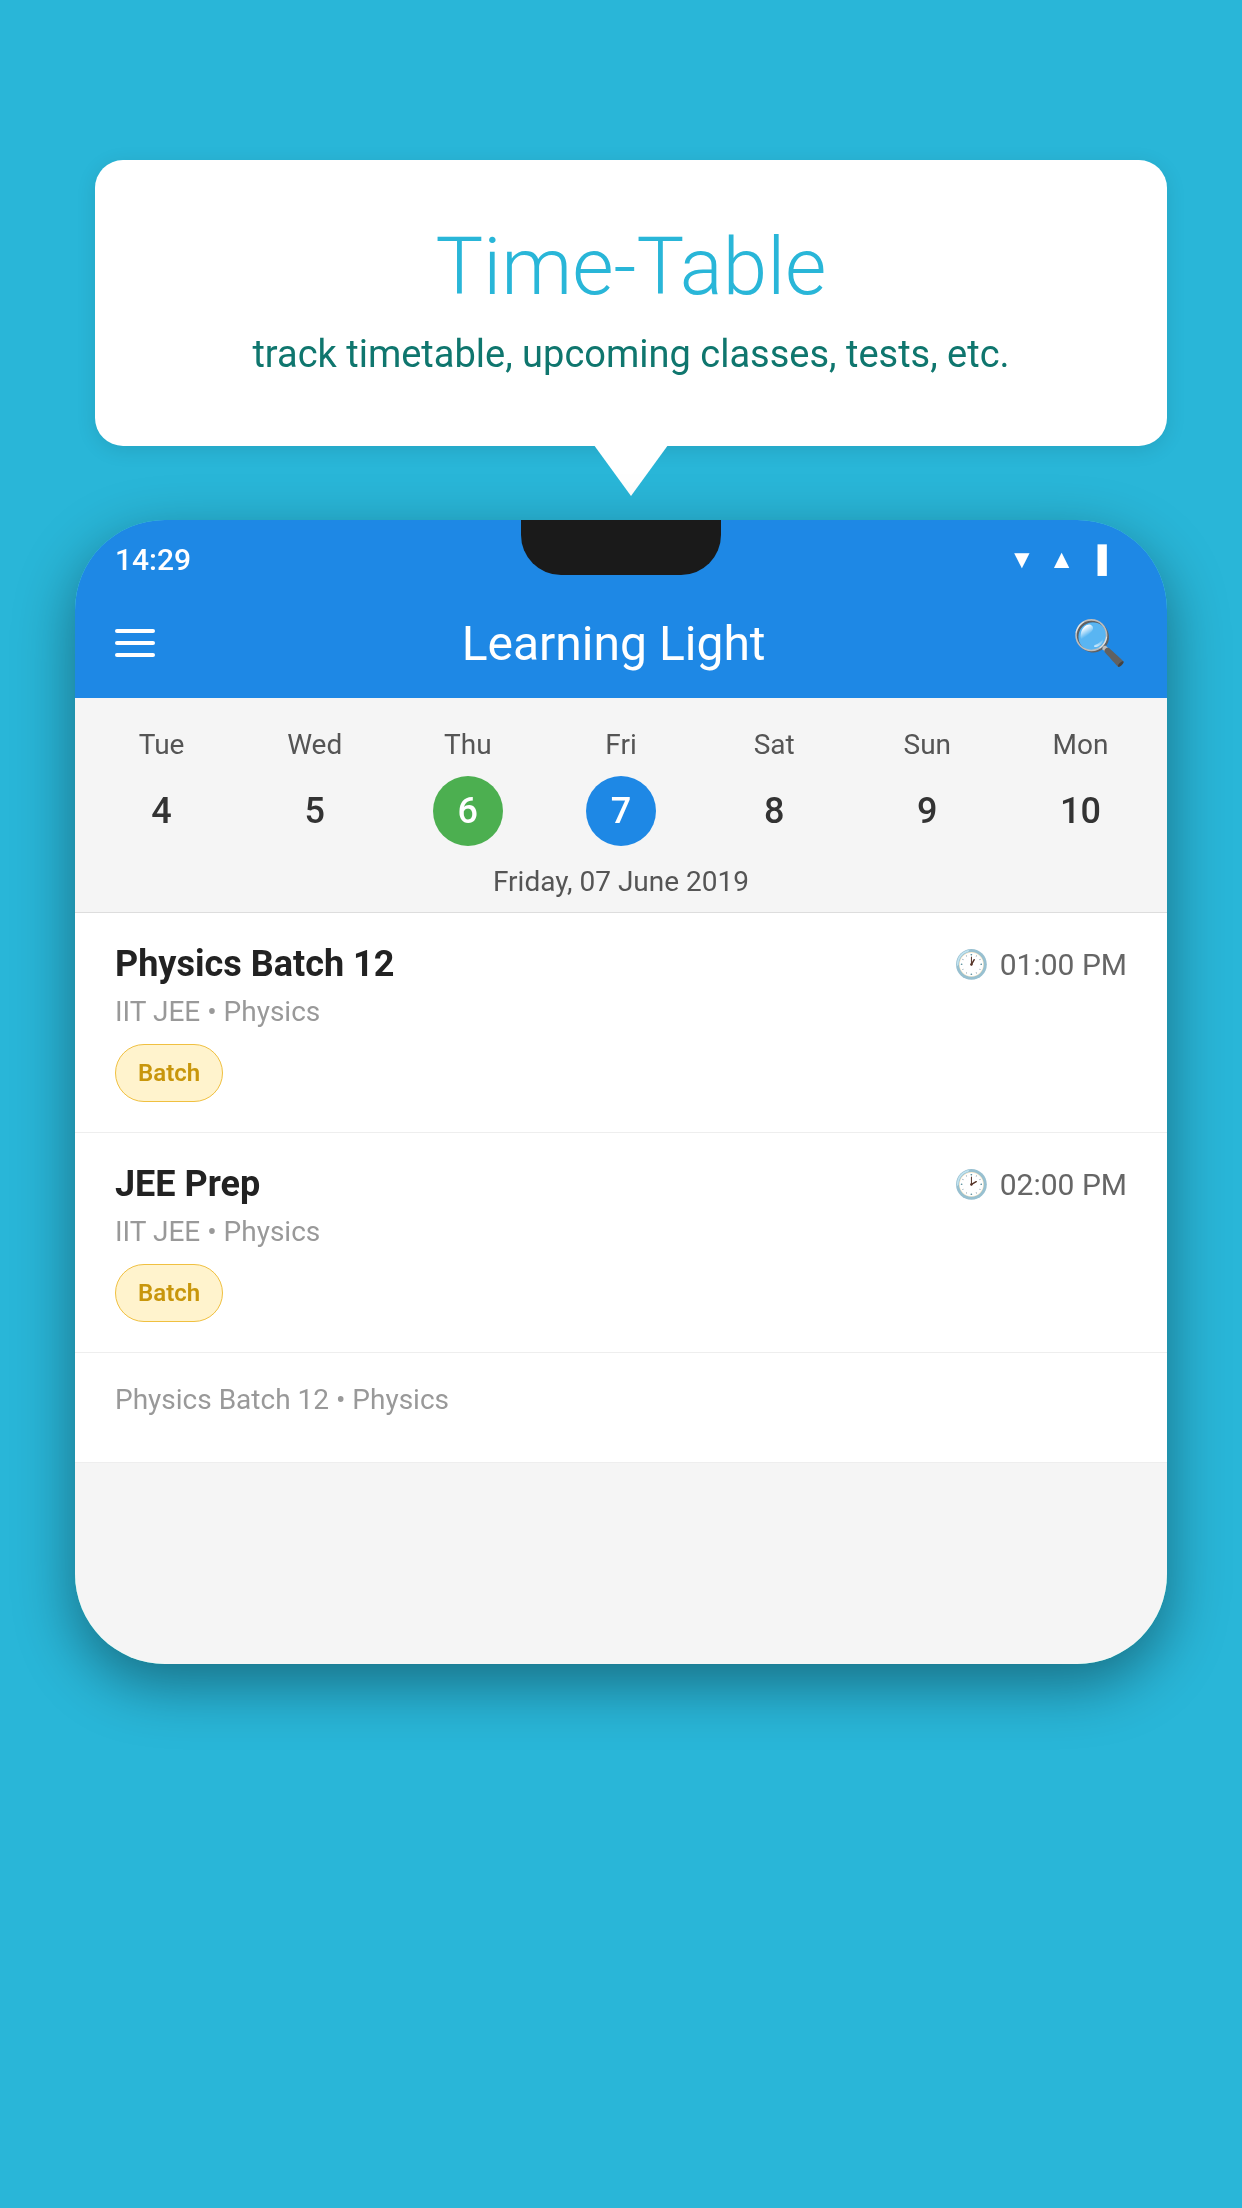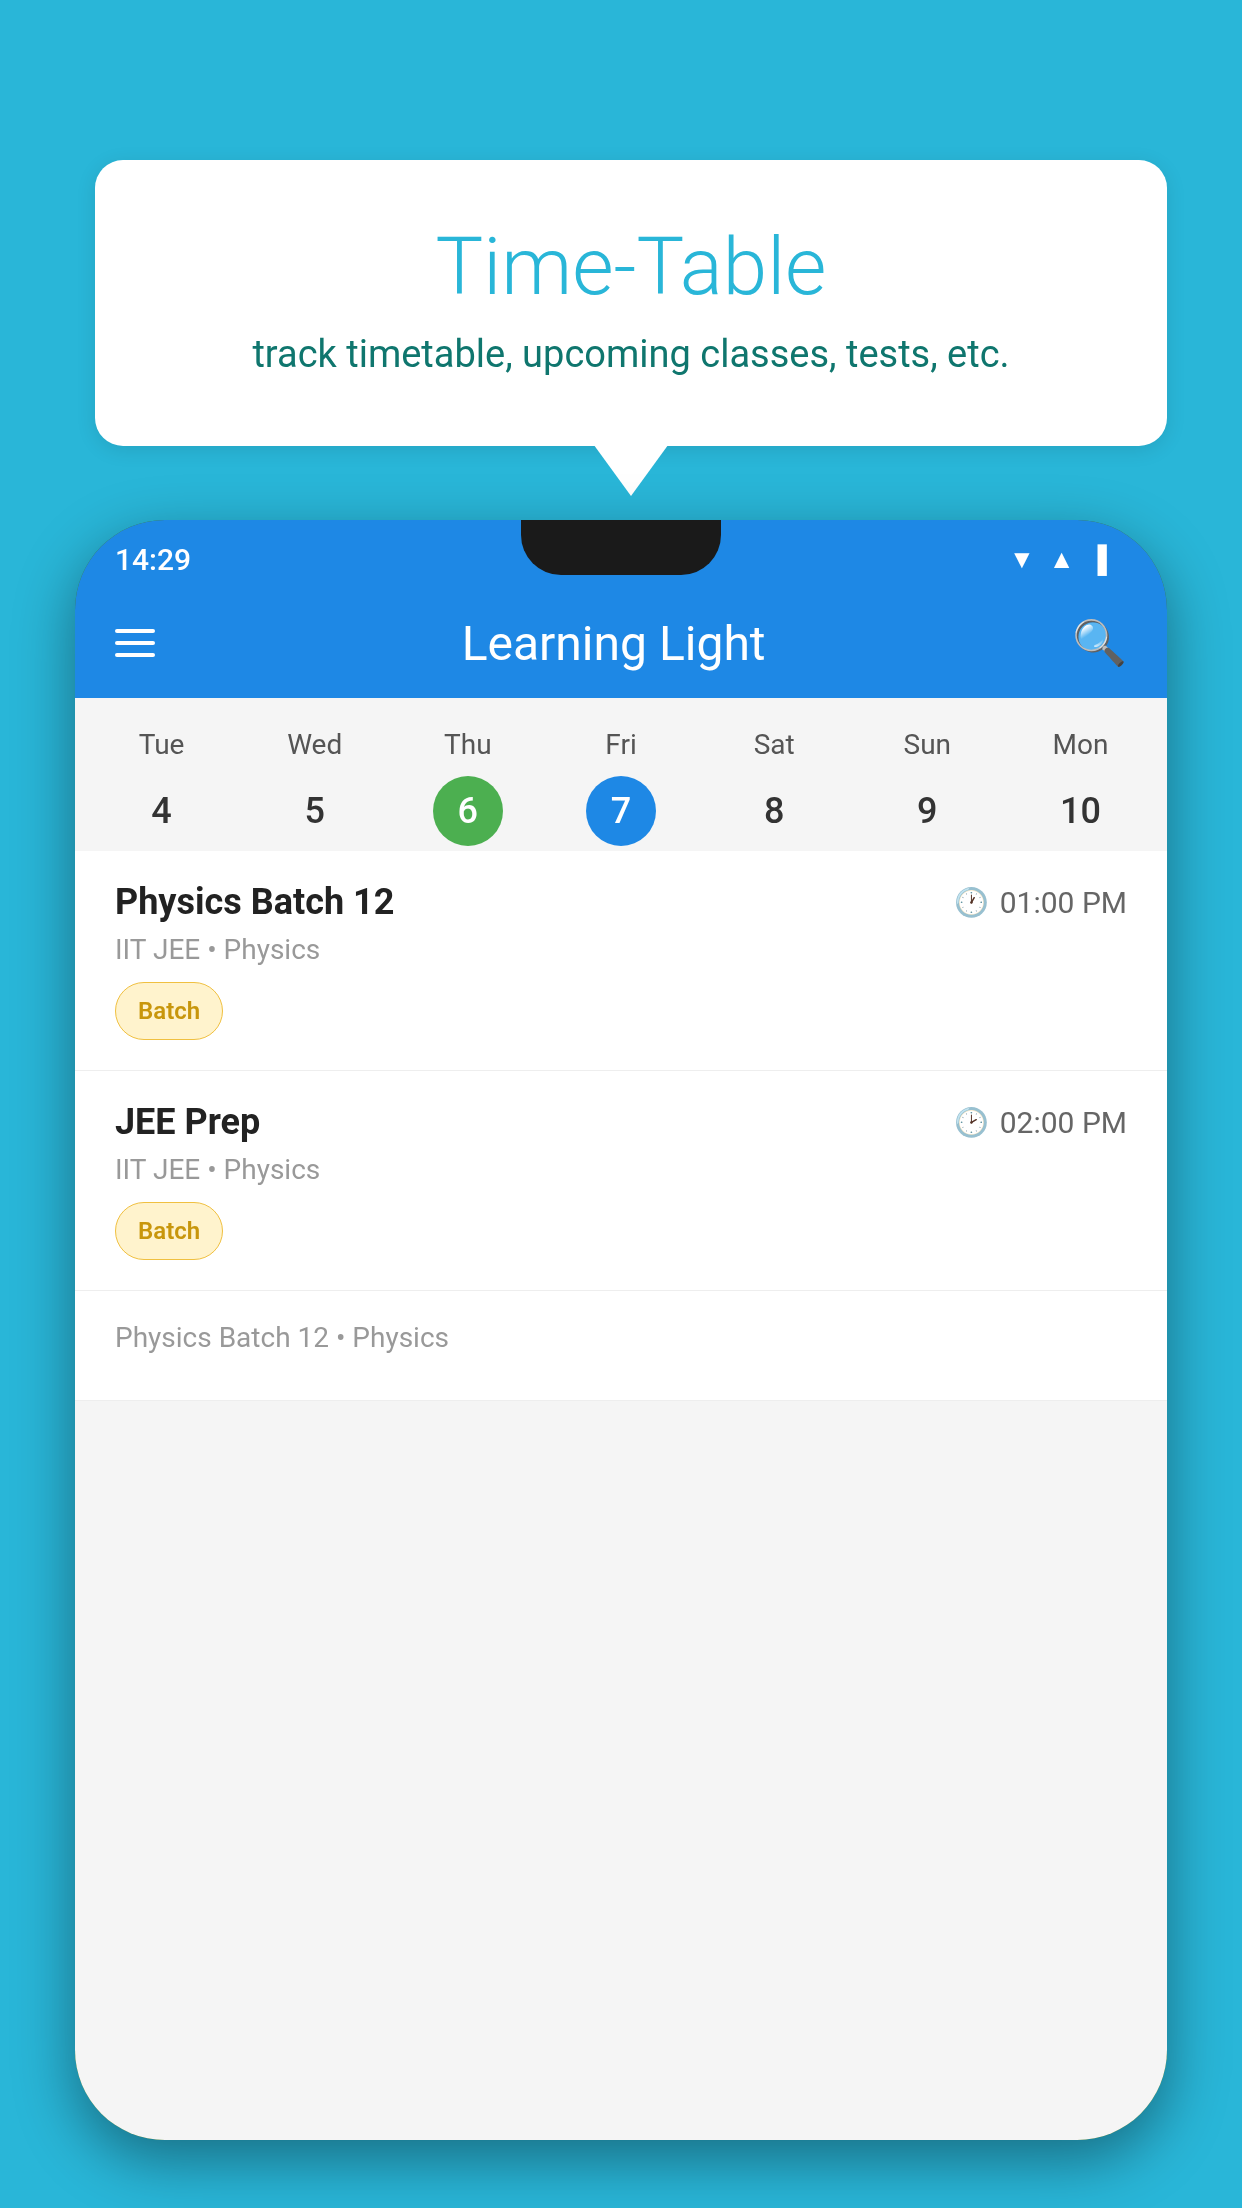--- a/index.html
+++ b/index.html
@@ -57,22 +57,22 @@
     .phone-wrapper {
       position: absolute;
       top: 520px;
       left: 75px;
       right: 75px;
       bottom: 0;
     }
 
     .phone {
       width: 100%;
-      height: 1620px;
-      background: #4d7c0f;
+      height: 1144px;
+      background: #5eead4;
       border-radius: 90px;
       padding: 0;
       position: relative;
       overflow: hidden;
       box-shadow: 0 20px 60px rgba(0,0,0,0.4);
     }
 
     
     .phone-notch {
       position: absolute;
@@ -343,20 +343,21 @@
           <div class="day-num">
               <span>8</span>
             </div>
           <div class="day-num">
               <span>9</span>
             </div>
           <div class="day-num">
               <span>10</span>
             </div>
         </div>
+        <div class="selected-date-label">Friday, 07 June 2019</div>
       </div>
 
       <div class="class-list">
 
         <div class="class-item">
           <div class="class-item-header">
             <span class="class-name">Physics Batch 12</span>
             <div class="class-time">
               <span class="clock-icon">🕐</span>
               <span>01:00 PM</span>

